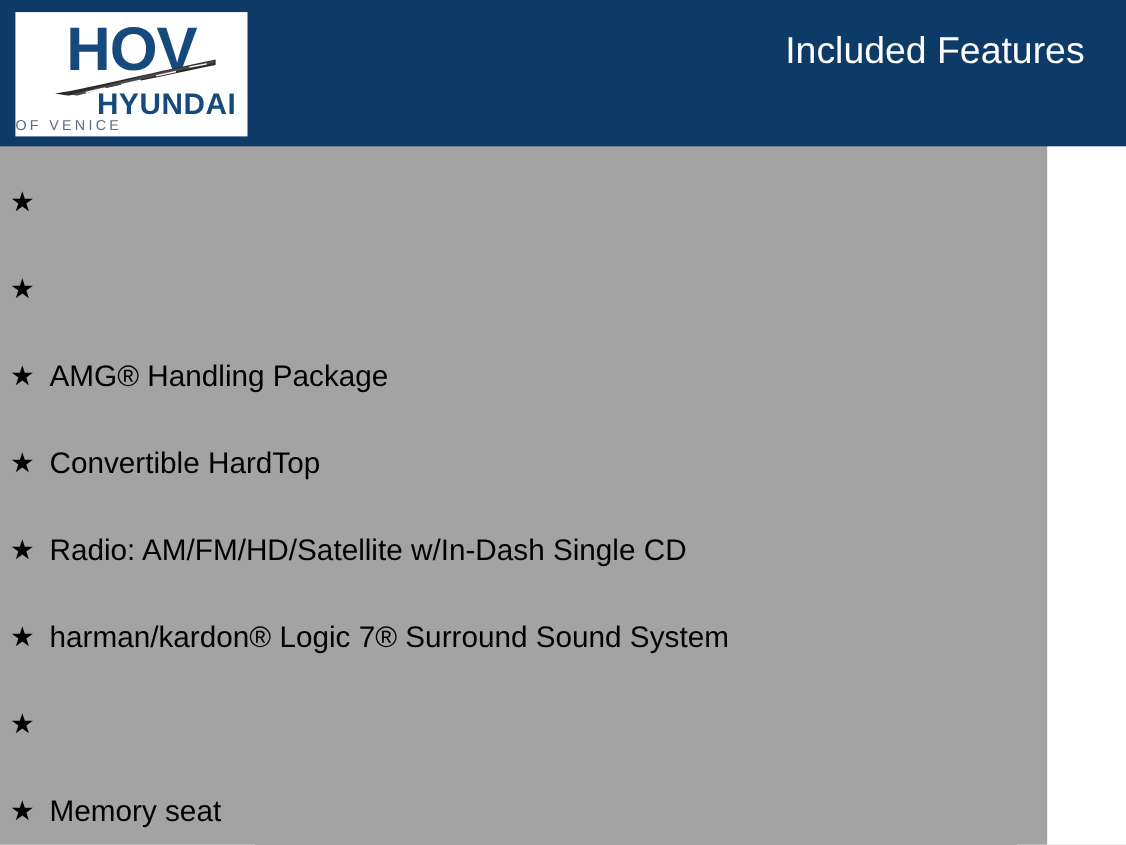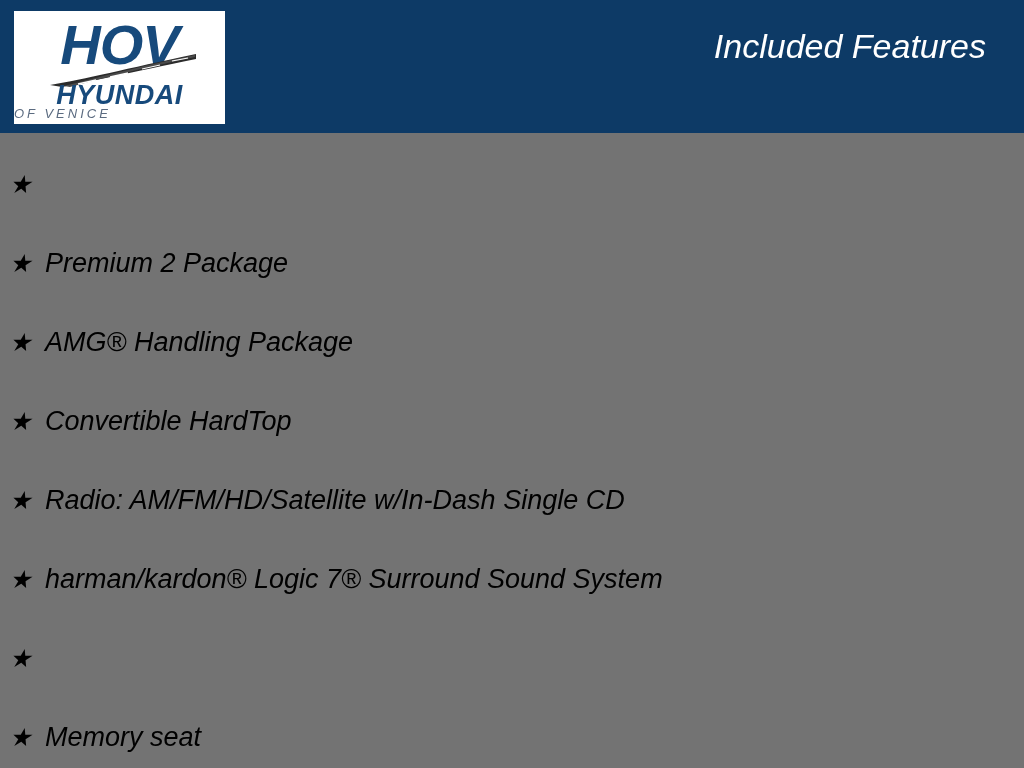--- a/index.html
+++ b/index.html
@@ -8,25 +8,24 @@
   }
   body {
     width: 1024px;
     height: 768px;
     background: #ffffff;
     font-family: "Liberation Sans", sans-serif;
     overflow: hidden;
   }
   .slide {
     position: relative;
-    width: 1024px;
+    width: 952px;
     height: 768px;
-    background: #737373;
+    background: #a3a3a3;
     box-sizing: border-box;
-    font-style: italic;
   }
 
   
   .header-band {
     position: absolute;
     left: 0;
     top: 0;
     width: 1024px;
     height: 133px;
     background: #0d3a66;
@@ -84,20 +83,21 @@
     left: 0;
     top: 70px;
     width: 211px;
     text-align: center;
     font-family: "Liberation Sans", sans-serif;
     font-weight: bold;
     font-size: 27px;
     line-height: 28px;
     color: #174a7c;
     letter-spacing: 0.5px;
+    padding-left: 32px;
   }
   .logo-venice {
     position: absolute;
     left: 0;
     top: 96px;
     width: 211px;
     text-align: left;
     font-family: "Liberation Sans", sans-serif;
     font-weight: normal;
     font-size: 13px;
@@ -174,21 +174,20 @@
   </div>
 
   <ul class="feature-list">
 
     <li class="feature-item">
       <span class="feature-bullet">★</span>
     </li>
 
     <li class="feature-item">
       <span class="feature-bullet">★</span>
-      <span class="feature-text">Premium 2 Package</span>
     </li>
 
     <li class="feature-item">
       <span class="feature-bullet">★</span>
       <span class="feature-text">AMG® Handling Package</span>
     </li>
 
     <li class="feature-item">
       <span class="feature-bullet">★</span>
       <span class="feature-text">Convertible HardTop</span>

